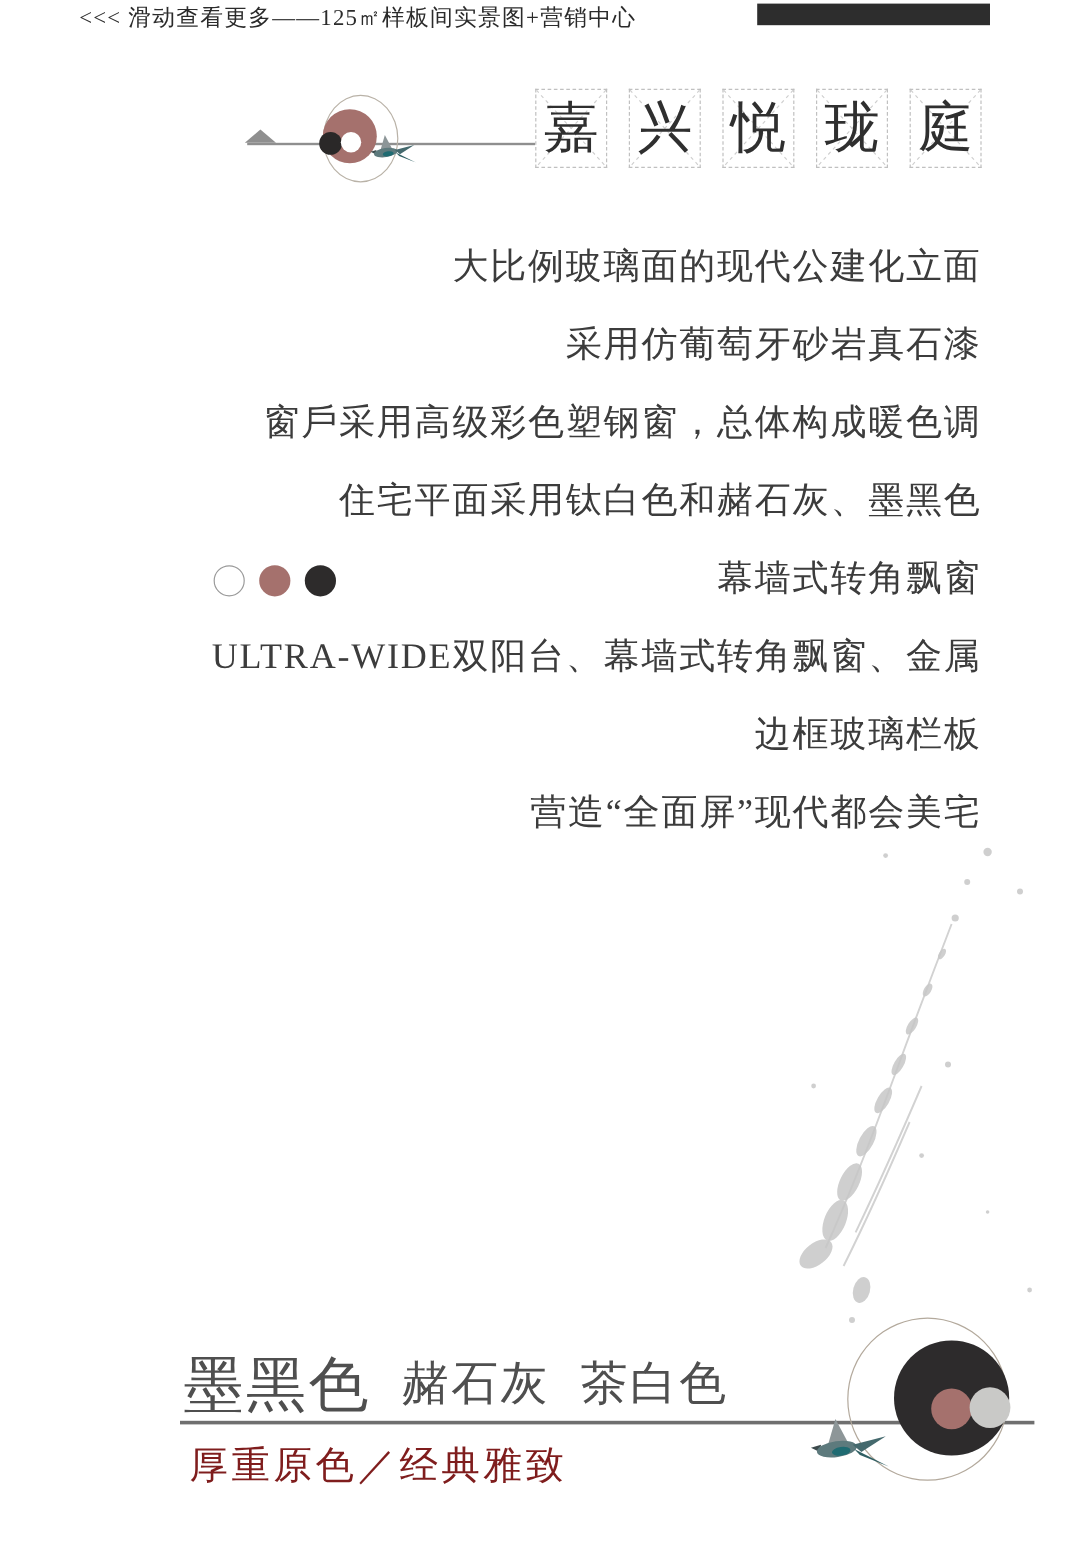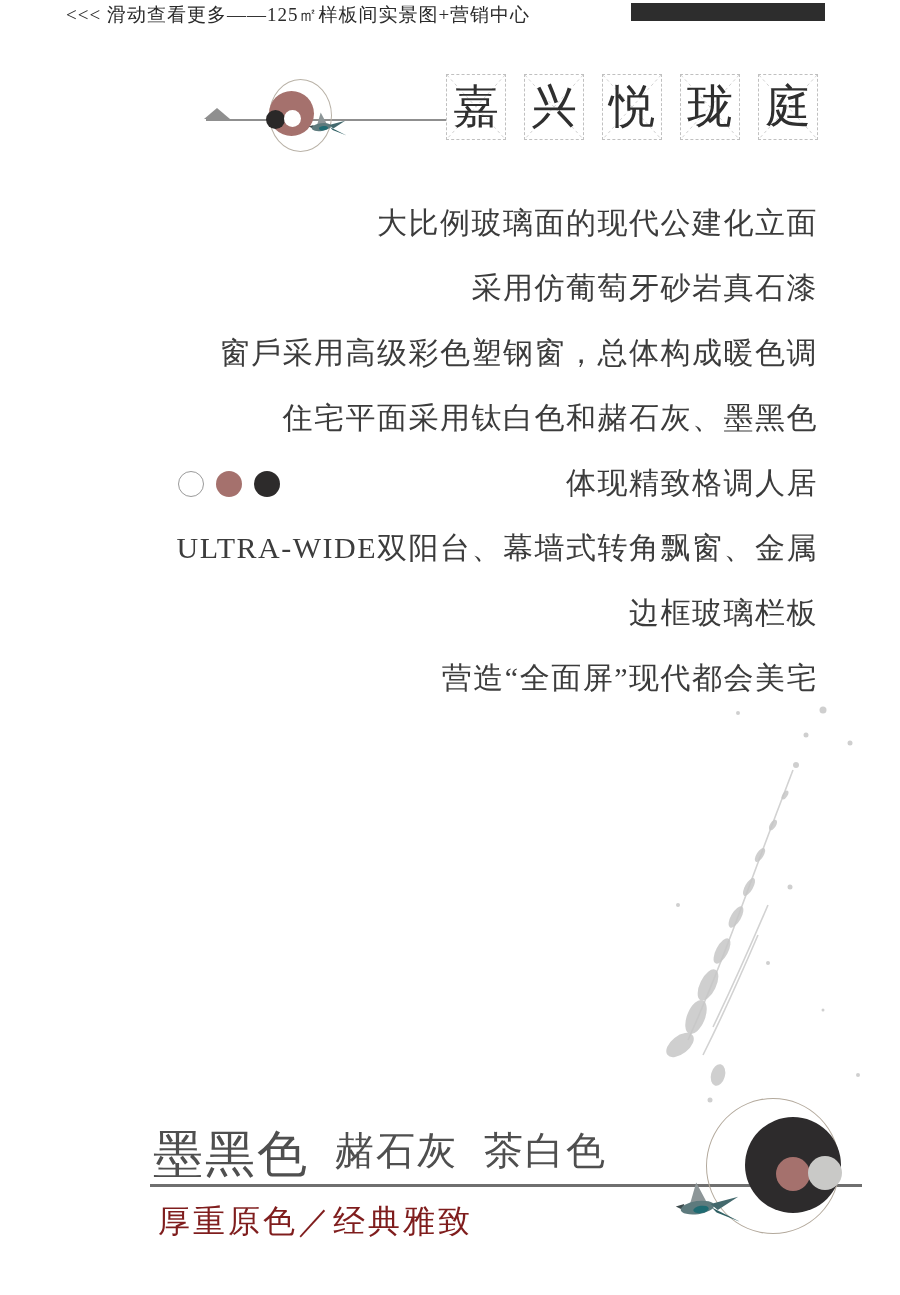--- a/index.html
+++ b/index.html
@@ -52,21 +52,21 @@
   .body-line {
     height:65px; line-height:65px; font-size:30px; letter-spacing:1.5px; white-space:nowrap;
   }
   .bullet-row { position:absolute; left:140px; top:471px; display:flex; gap:12px; z-index:3; }
   .bullet { width:26px; height:26px; border-radius:50%; }
   .bullet-white { background:#ffffff; border:1.5px solid #9a9a9a; }
   
   .splatter { position:absolute; left:580px; top:655px; width:320px; height:455px; z-index:1; }
   
   .palette-heading {
-    position:absolute; left:115px; top:1126px; display:flex; align-items:flex-start; gap:26px;
+    position:absolute; left:115px; top:1126px; display:flex; align-items:center; gap:26px;
     font-family:"Liberation Sans","DejaVu Sans",sans-serif; color:#4f4f4f; z-index:4;
   }
   .palette-heading .primary   { font-size:50px; line-height:56px; letter-spacing:2px; }
   .palette-heading .secondary { font-size:39px; line-height:50px; letter-spacing:2px; }
   .long-rule { position:absolute; left:112px; top:1184px; width:788px; height:3px; background:#6f6f6f; z-index:1; }
   .palette-subtitle {
     position:absolute; left:120px; top:1200px;
     font-family:"Liberation Sans","DejaVu Sans",sans-serif;
     font-size:32px; letter-spacing:3px; color:#7f1d1d; z-index:4;
   }
@@ -139,21 +139,21 @@
         </svg>
       <span class="char">庭</span>
     </div>
   </div>
 
   <div class="body-text">
     <div class="body-line">大比例玻璃面的现代公建化立面</div>
     <div class="body-line">采用仿葡萄牙砂岩真石漆</div>
     <div class="body-line">窗戶采用高级彩色塑钢窗，总体构成暖色调</div>
     <div class="body-line">住宅平面采用钛白色和赭石灰、墨黑色</div>
-    <div class="body-line">体现精致格调人居</div>
+    <div class="body-line">幕墙式转角飘窗</div>
     <div class="body-line">ULTRA-WIDE双阳台、幕墙式转角飘窗、金属</div>
     <div class="body-line">边框玻璃栏板</div>
     <div class="body-line">营造“全面屏”现代都会美宅</div>
   </div>
 
   <div class="bullet-row">
     <div class="bullet bullet-white"></div>
     <div class="bullet" style="background:#a5716d;"></div>
     <div class="bullet" style="background:#2d2b2b;"></div>
   </div>

